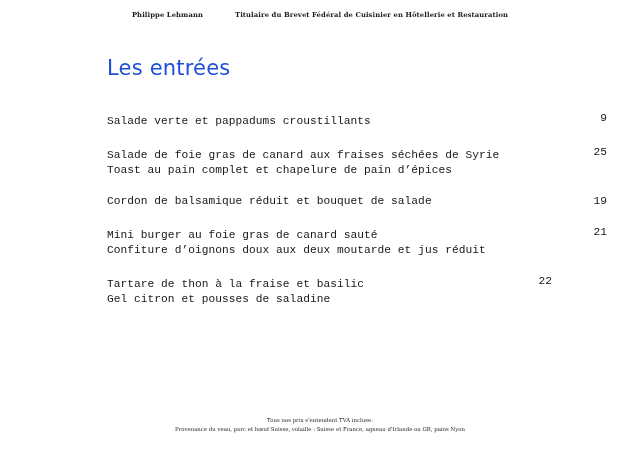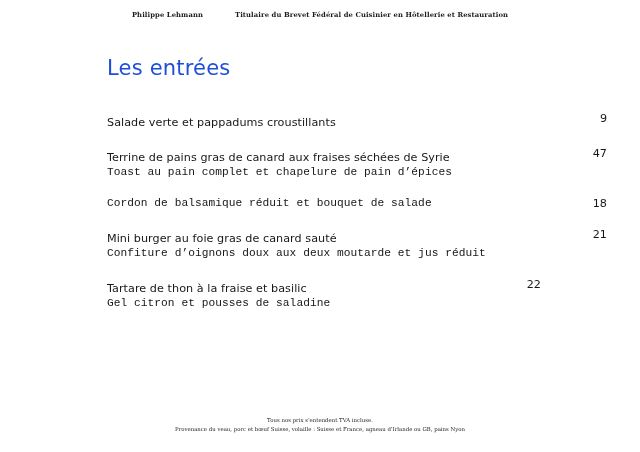--- a/index.html
+++ b/index.html
@@ -68,20 +68,21 @@
     position: relative;
     margin-bottom: 16px;
   }
   .menu-item.last-item {
     margin-bottom: 0;
   }
   .item-row {
     position: relative;
     display: block;
     width: 100%;
+    font-family: Liberation Mono, monospace;
   }
   .item-name {
     display: inline-block;
     font-size: 11.2px;
     font-weight: 400;
     color: #171717;
     line-height: 15px;
     letter-spacing: 0.05px;
   }
   .item-price {
@@ -90,21 +91,21 @@
     right: 0;
     width: 30px;
     text-align: right;
     font-size: 11.2px;
     font-weight: 400;
     color: #171717;
     line-height: 15px;
   }
   
   .item-price.offset-price {
-    right: 66px;
+    right: 55px;
   }
   .item-desc {
     display: block;
     font-size: 11.2px;
     font-weight: 400;
     color: #171717;
     line-height: 15px;
     letter-spacing: 0.05px;
     font-family: Liberation Mono, monospace;
   }
@@ -145,29 +146,29 @@
 
     <div class="menu-item">
       <div class="item-row">
         <span class="item-name">Salade verte et pappadums croustillants</span>
         <span class="item-price">9</span>
       </div>
     </div>
 
     <div class="menu-item">
       <div class="item-row">
-        <span class="item-name">Terrine de pains gras de canard aux fraises séchées de Syrie</span>
-        <span class="item-price">47</span>
+        <span class="item-name">Salade de foie gras de canard aux fraises séchées de Syrie</span>
+        <span class="item-price">25</span>
       </div>
       <span class="item-desc">Toast au pain complet et chapelure de pain d’épices</span>
     </div>
 
     <div class="menu-item">
       <div class="item-row">
-        <span class="item-price">18</span>
+        <span class="item-price">19</span>
       </div>
       <span class="item-desc">Cordon de balsamique réduit et bouquet de salade</span>
     </div>
 
 
     <div class="menu-item">
       <div class="item-row">
         <span class="item-name">Mini burger au foie gras de canard sauté</span>
         <span class="item-price">21</span>
       </div>

